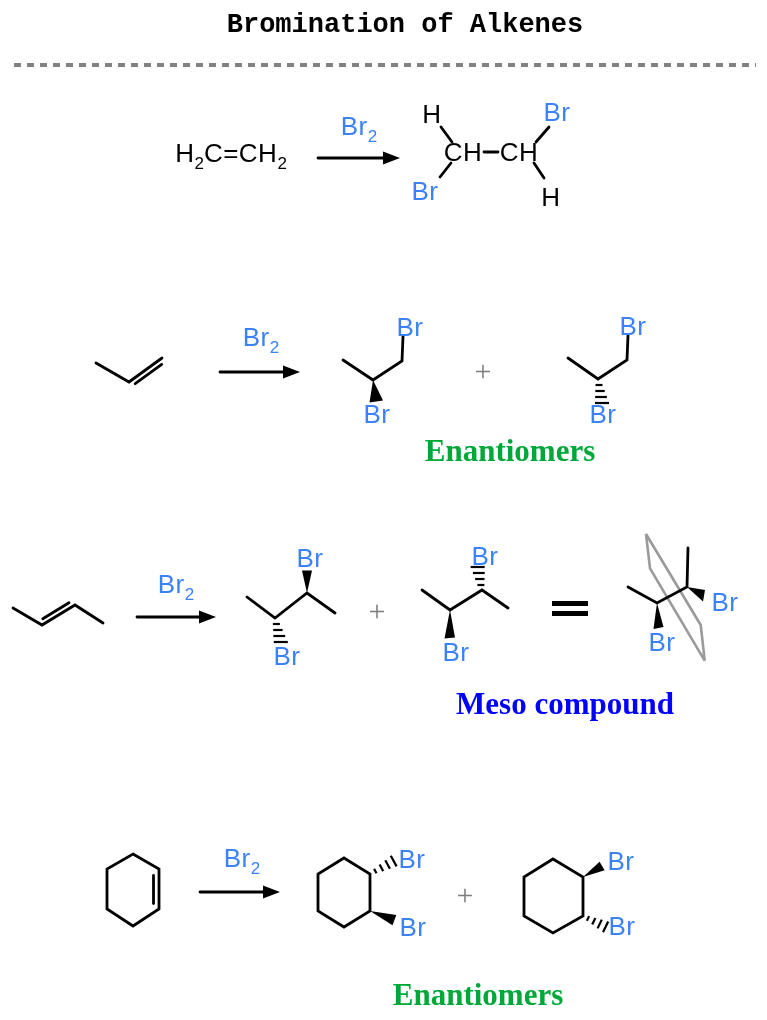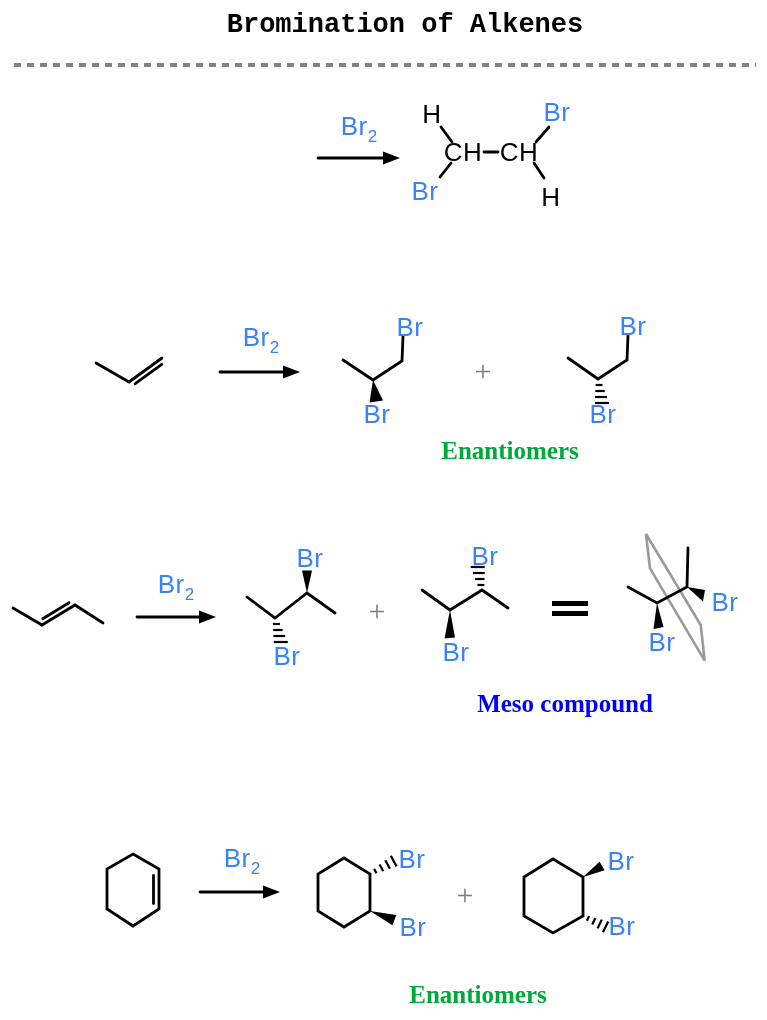--- a/index.html
+++ b/index.html
@@ -3,21 +3,21 @@
 <meta charset="utf-8">
 <style>
   html,body{margin:0;padding:0;background:#ffffff}
   .page{position:relative;width:767px;height:1020px;background:#ffffff;overflow:hidden;
         font-family:"Liberation Sans","DejaVu Sans",sans-serif}
   .t{position:absolute;transform:translate(-50%,-50%);white-space:nowrap;line-height:1}
   .atom{font-size:26px;color:#000;letter-spacing:.5px}
   .atom sub{font-size:17px;letter-spacing:0}
   .red{color:#3b82f6}
   .title{font-family:Liberation Mono, monospace;font-weight:bold;font-size:27px;color:#000}
-  .caption{font-family:"Liberation Serif","DejaVu Serif",serif;font-weight:bold;font-size:25px}
+  .caption{font-family:"Liberation Serif","DejaVu Serif",serif;font-weight:bold;font-size:31px}
   .green{color:#00a83a}
   .blue{color:#0000ff}
   .plus{font-family:"Liberation Serif","DejaVu Serif",serif;font-size:30px;color:#7d7d7d}
   .divider{position:absolute;left:14px;top:63px;width:742px;height:4px;
            background:repeating-linear-gradient(90deg,#828282 0 7px,rgba(0,0,0,0) 7px 13px)}
   svg.draw{position:absolute;left:0;top:0}
   svg .b{stroke:#000;stroke-width:2.8;fill:none;stroke-linecap:round}
   svg .h{stroke:#000;stroke-width:2.2;fill:none;stroke-linecap:butt}
   svg .w{fill:#000;stroke:none}
   svg .plane{stroke:#9a9a9a;stroke-width:2.6;fill:none;stroke-linejoin:miter}
@@ -137,20 +137,21 @@
           <line class="h" x1="597.6" y1="928.4" x2="601.8" y2="919.6"></line>
           <line class="h" x1="603" y1="932.2" x2="608.2" y2="921.4"></line>
         </g>
       </g>
     </g>
   </svg>
 
   <div class="t title" style="left:405px;top:25px">Bromination of Alkenes</div>
   <div class="divider"></div>
 
+  <div class="t atom" style="left:231px;top:156px"><span>H</span><sub>2</sub><span>C=CH</span><sub>2</sub></div>
   <div class="t atom red" style="left:359px;top:129px"><span>Br</span><sub>2</sub></div>
   <div class="t atom" style="left:432px;top:114px">H</div>
   <div class="t atom red" style="left:557px;top:112px">Br</div>
   <div class="t atom" style="left:463px;top:152px">CH</div>
   <div class="t atom" style="left:519px;top:152px">CH</div>
   <div class="t atom red" style="left:425px;top:191px">Br</div>
   <div class="t atom" style="left:551px;top:197px">H</div>
 
   <div class="t atom red" style="left:261px;top:340px"><span>Br</span><sub>2</sub></div>
   <div class="t atom red" style="left:410px;top:327px">Br</div>

